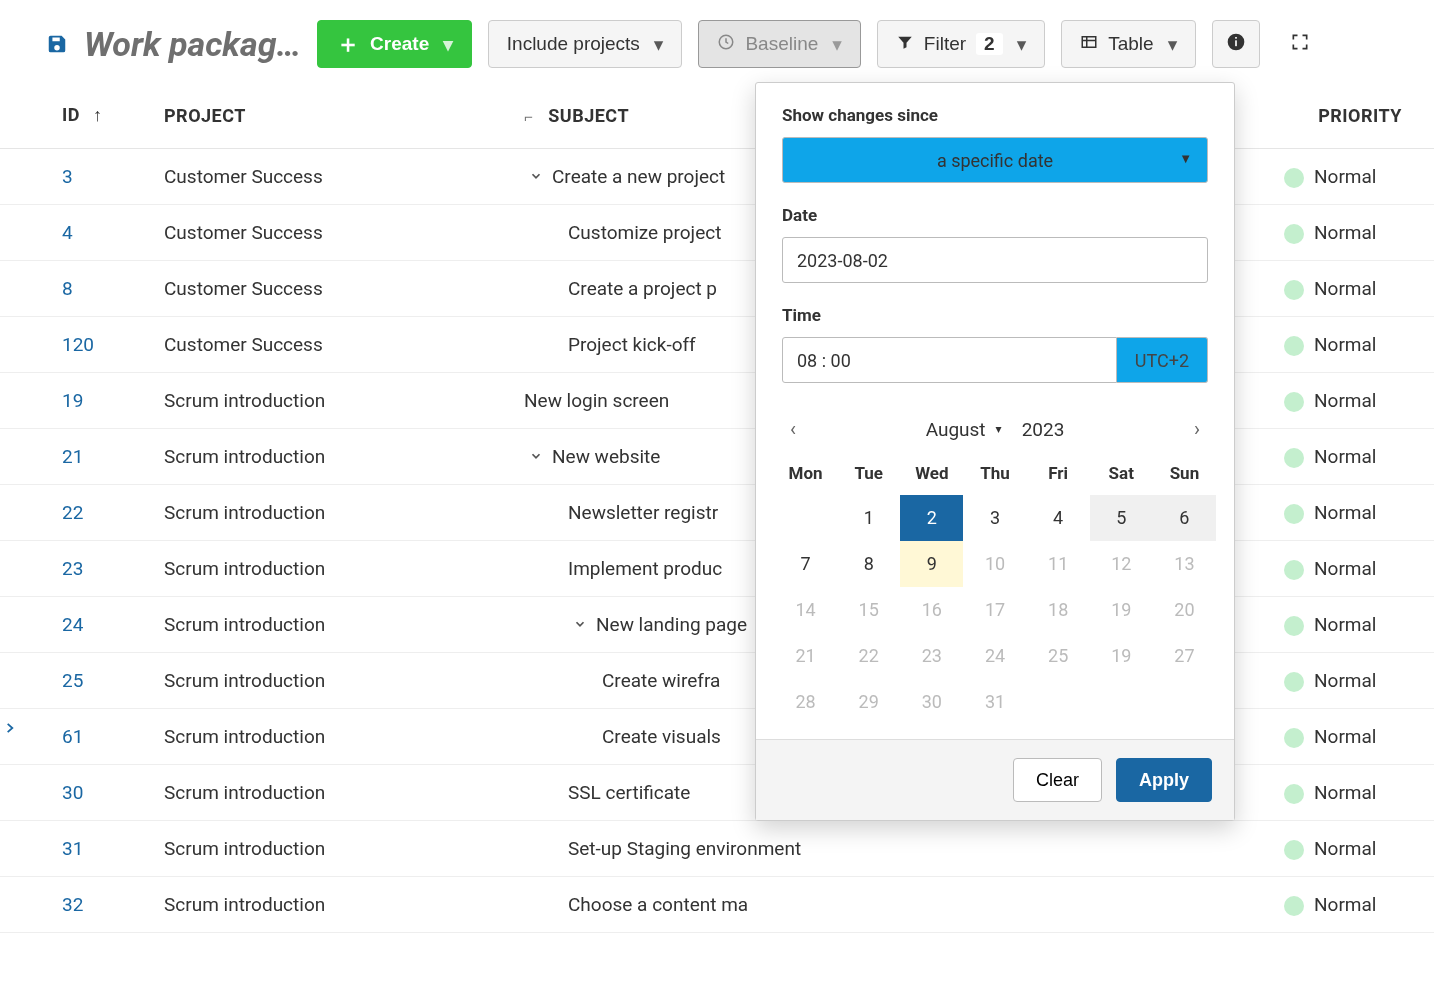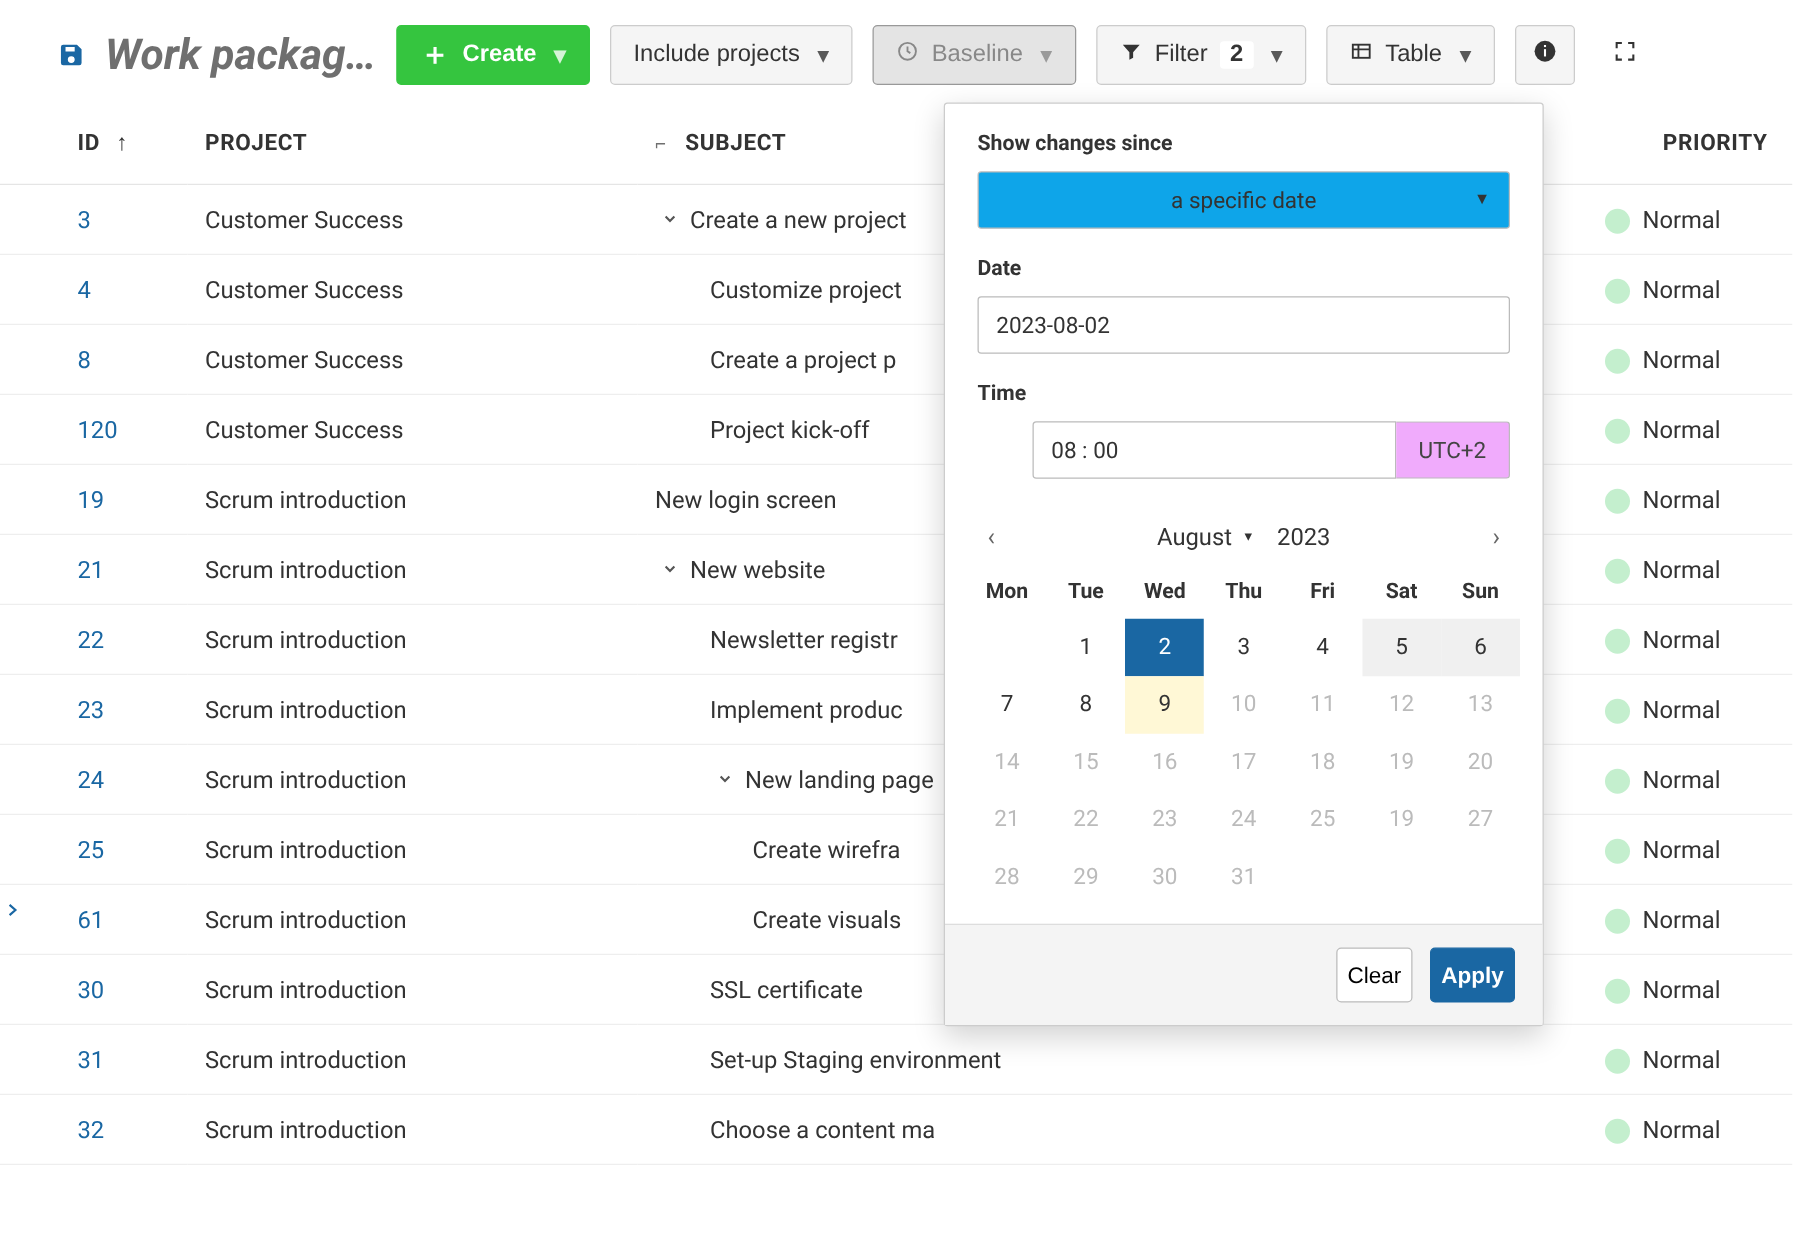--- a/index.html
+++ b/index.html
@@ -64,21 +64,21 @@
     text-align:left;
     font-size:18px;
     font-weight:700;
     letter-spacing:.5px;
     padding:20px 14px 22px 14px;
     border-bottom:1px solid #e5e5e5;
   }
   th.id-col   { width:150px; padding-left:62px;}
   th.proj-col { width:360px; }
   th.subj-col { }
-  th.prio-col { width:150px; text-align:right; padding-right:20px;}
+  th.prio-col { width:150px; text-align:right; padding-right:32px;}
   .sort-arrow { margin-left:8px; font-weight:400;}
   .hier-icon { margin-right:10px; opacity:.7; font-size:15px; }
   td {
     padding:16px 14px;
     border-bottom:1px solid #eee;
     font-size:19px;
     vertical-align:middle;
     white-space:nowrap;
     overflow:hidden;
     text-overflow:ellipsis;
@@ -118,24 +118,24 @@
     width:100%; height:46px; border:1px solid #bbb; border-radius:3px;
     padding:0 14px; font-size:18px; background:#fff; color:#333;
     font-family:inherit;
   }
   .popover select { appearance:none; -webkit-appearance:none; background:#0ea5e9;text-align:center; }
   .select-wrap { position:relative; margin-bottom:22px;}
   .select-wrap::after{
     content:"▼"; position:absolute; right:16px; top:14px; font-size:13px; pointer-events:none;
   }
   .time-row { display:flex; gap:0; margin-bottom:20px;}
-  .time-row .textfield { border-top-right-radius:0; border-bottom-right-radius:0;margin-left:44px;}
+  .time-row .textfield { border-top-right-radius:0; border-bottom-right-radius:0;}
   .tz {
     display:flex; align-items:center; padding:0 18px;
-    border:1px solid #bbb; border-left:none; background:#f0abfc;
+    border:1px solid #bbb; border-left:none; background:#0ea5e9;
     border-top-right-radius:3px; border-bottom-right-radius:3px; color:#444;
   }
 
   
   .calendar { padding:4px 18px 14px 18px; }
   .cal-head { display:flex; align-items:center; justify-content:space-between; padding:6px 4px 14px 4px;}
   .cal-nav { width:30px; text-align:center; color:#666; cursor:pointer; font-size:20px;}
   .cal-title { display:flex; gap:20px; align-items:center; font-size:19px;}
   .cal-title .month-sel { display:flex; align-items:center; gap:10px; cursor:pointer;}
   .cal-grid { display:grid; grid-template-columns:repeat(7,1fr); text-align:center;}
@@ -145,21 +145,21 @@
   }
   .cal-day.other { color:#bbb; }
   .cal-day.weekend.firstrow { background:#f0f0f0; }
   .cal-day.selected { background:#1a67a3; color:#fff; }
   .cal-day.today { background:#fff8d6; }
   .cal-footer {
     display:flex; justify-content:flex-end; gap:14px;
     padding:18px 22px; background:#f4f4f4; border-top:1px solid #ddd;
   }
   .pbtn {
-    height:44px; padding:0 8px; border:1px solid #bbb; background:#fff;
+    height:44px; padding:0 22px; border:1px solid #bbb; background:#fff;
     border-radius:4px; font-size:18px; cursor:pointer;
   }
   .pbtn.primary { background:#1a67a3; border-color:#1a67a3; color:#fff; font-weight:600;}
 </style>
 </head>
 <body>
 
 <div class="toolbar">
   <span class="save-icon">
     <svg viewBox="0 0 24 24" width="22" height="22" fill="currentColor">

